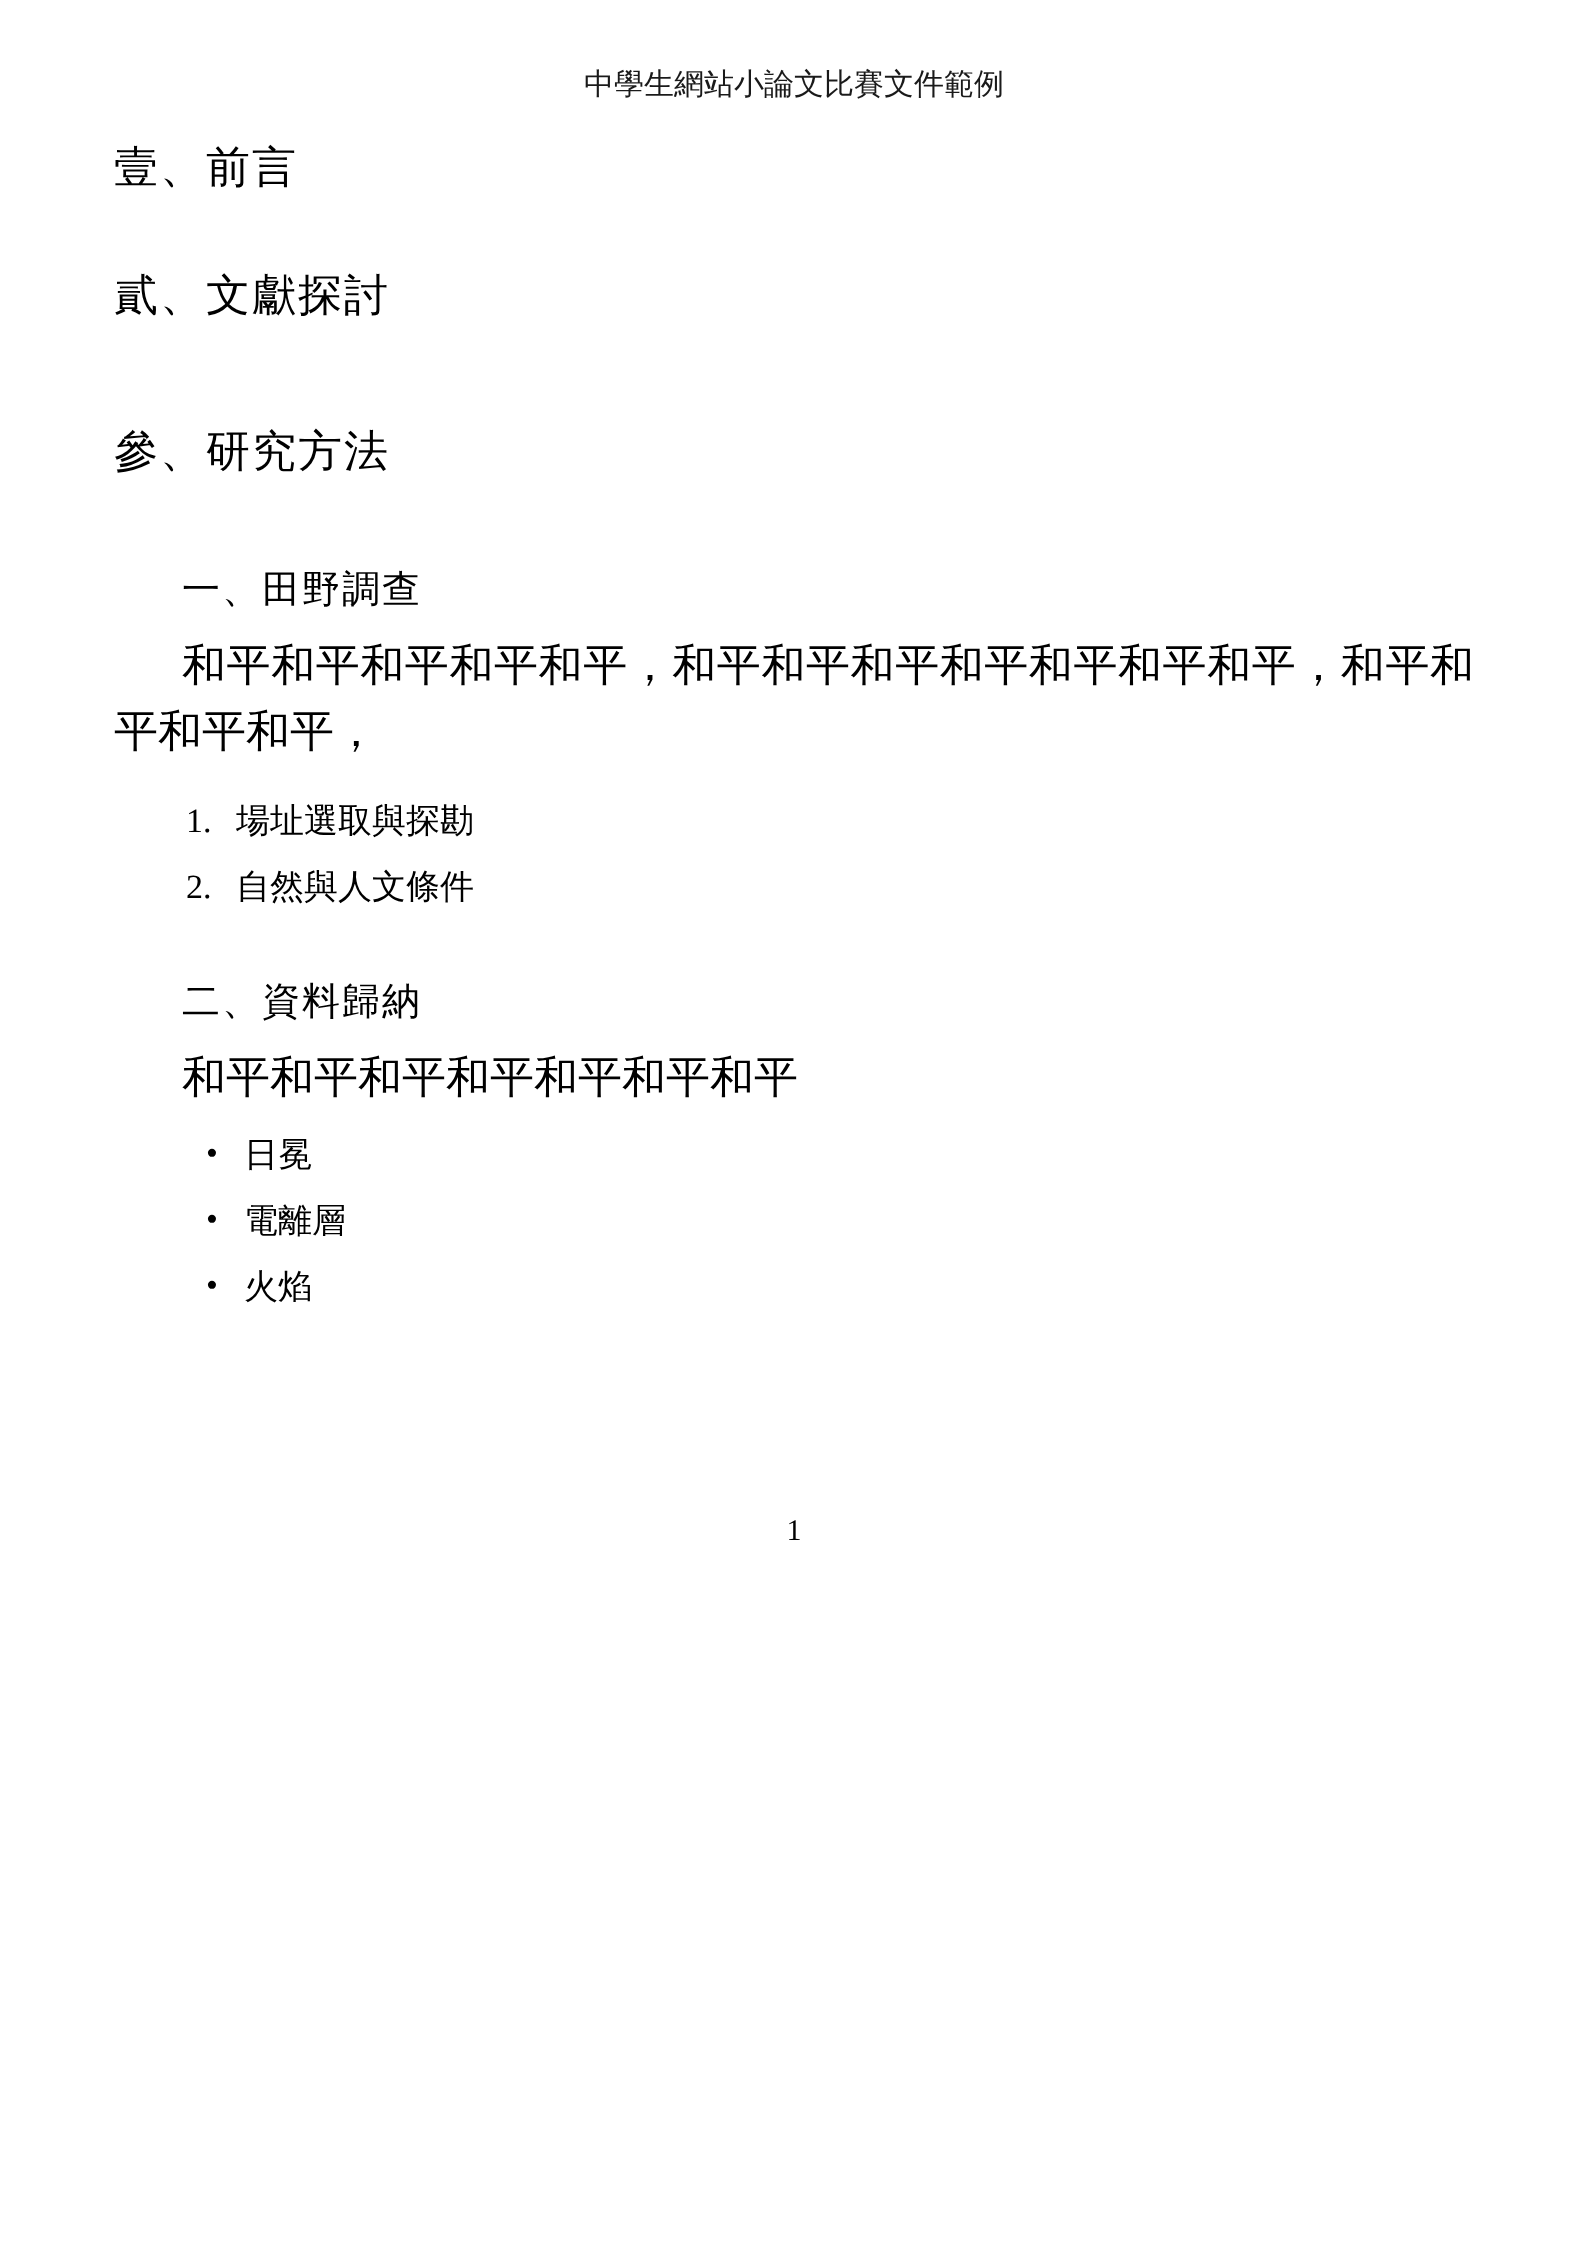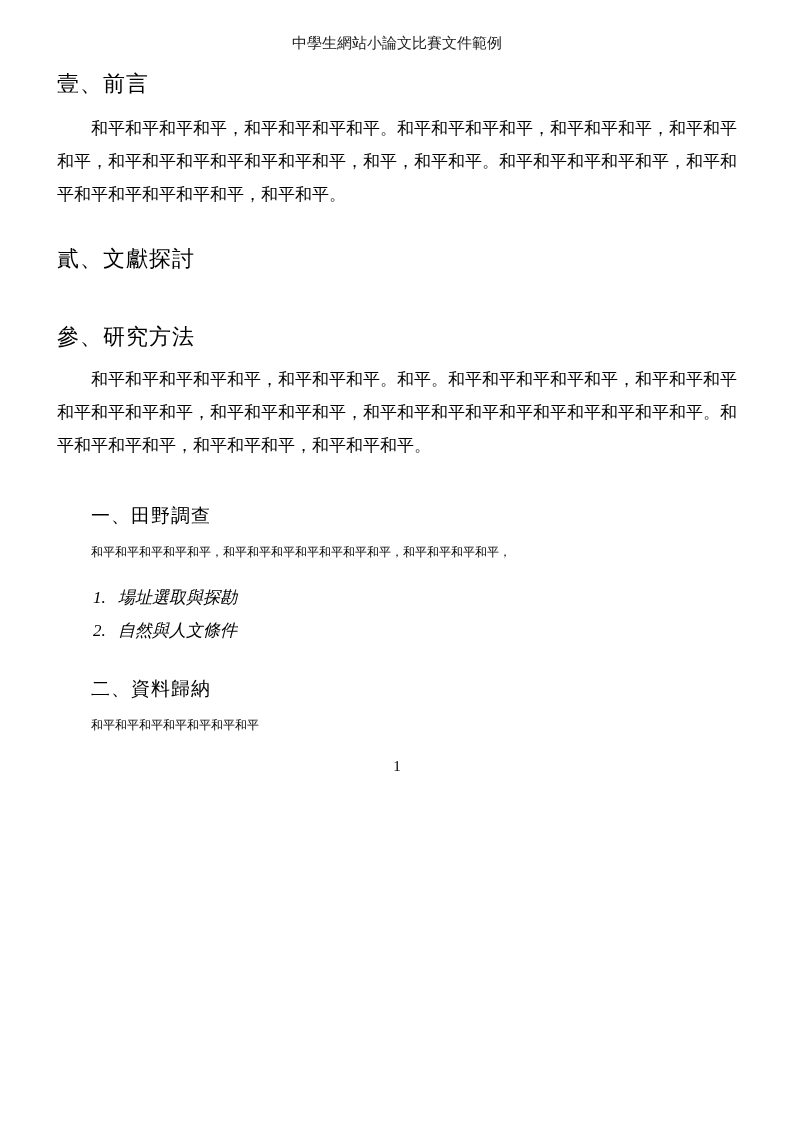--- a/index.html
+++ b/index.html
@@ -45,31 +45,30 @@
   .para.closing { margin-top: 0; }
   .sub-heading {
     font-size: 19px;
     line-height: 28px;
     font-weight: 400;
     margin: 40px 0 0 34px;
     letter-spacing: 1px;
   }
   .sub-heading.sh2 { margin-top: 28px; }
   .sub-para {
-    font-size: 12px;
+    font-size: 22px;
     line-height: 33px;
     text-align: justify;
     text-indent: 34px;
     margin: 6px 0 0 0;
   }
   .olist {
     margin: 12px 0 0 36px;
     padding: 0;
     list-style: none;
-    font-style: italic;
   }
   .olist .li {
     font-size: 17px;
     line-height: 33px;
   }
   .olist .marker {
     display: inline-block;
     min-width: 18px;
     margin-right: 7px;
   }
@@ -97,39 +96,48 @@
   }
 </style>
 </head>
 <body>
 
 <div class="page">
 
   <div class="doc-header">中學生網站小論文比賽文件範例</div>
 
   <div class="sec-heading s1">壹、前言</div>
-  <div class="para">和平和平和平和平，和平和平和平和平。和平和平和平和平，和平和平和平，和平和平和平，和平和平和平和平和平和平和平，和平，和平和平。和平和平和平和平和平，和平和平和平和平和平和平和平，和平和平。</div>
 
   <div class="sec-heading s2">貳、文獻探討</div>
 
   <div class="sec-heading s3">參、研究方法</div>
-  <div class="para p3">和平和平和平和平和平，和平和平和平。和平。和平和平和平和平和平，和平和平和平和平和平和平和平，和平和平和平和平，和平和平和平和平和平和平和平和平和平和平。和平和平和平和平，和平和平和平，和平和平和平。</div>
 
   <div class="sub-heading">一、田野調查</div>
   <div class="sub-para">和平和平和平和平和平，和平和平和平和平和平和平和平，和平和平和平和平，</div>
 
   <div class="olist">
     <div class="li">
       <span class="marker">1.</span><span>場址選取與探勘</span>
     </div>
     <div class="li">
       <span class="marker">2.</span><span>自然與人文條件</span>
     </div>
   </div>
 
   <div class="sub-heading sh2">二、資料歸納</div>
   <div class="sub-para">和平和平和平和平和平和平和平</div>
 
+  <div class="ulist">
+    <div class="li">
+      <span class="bullet">•</span><span>日冕</span>
+    </div>
+    <div class="li">
+      <span class="bullet">•</span><span>電離層</span>
+    </div>
+    <div class="li">
+      <span class="bullet">•</span><span>火焰</span>
+    </div>
+  </div>
 
 
   <div class="page-number">1</div>
 
 </div>
 
 </body></html>

